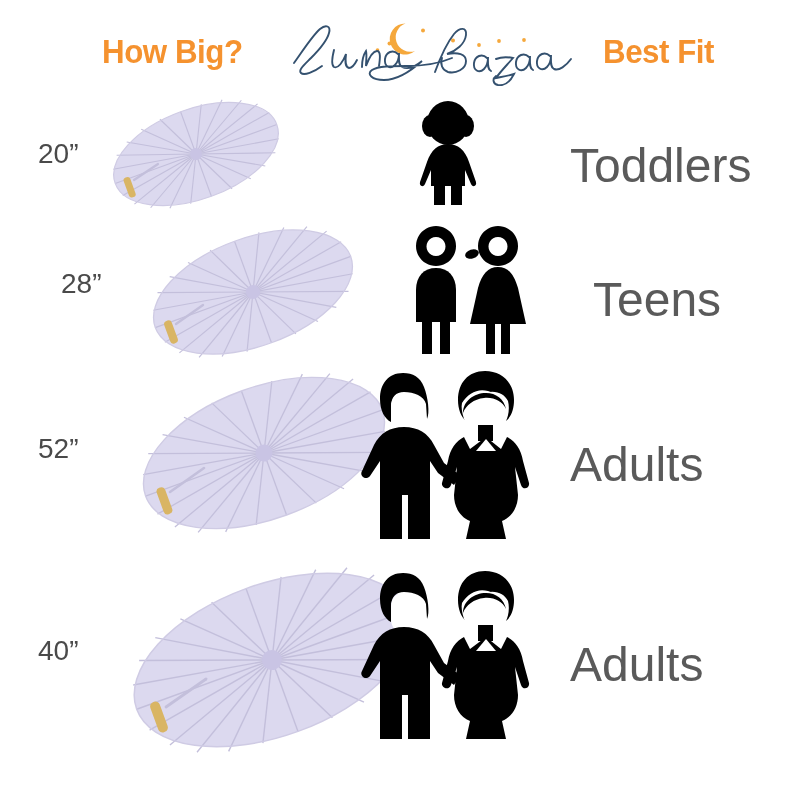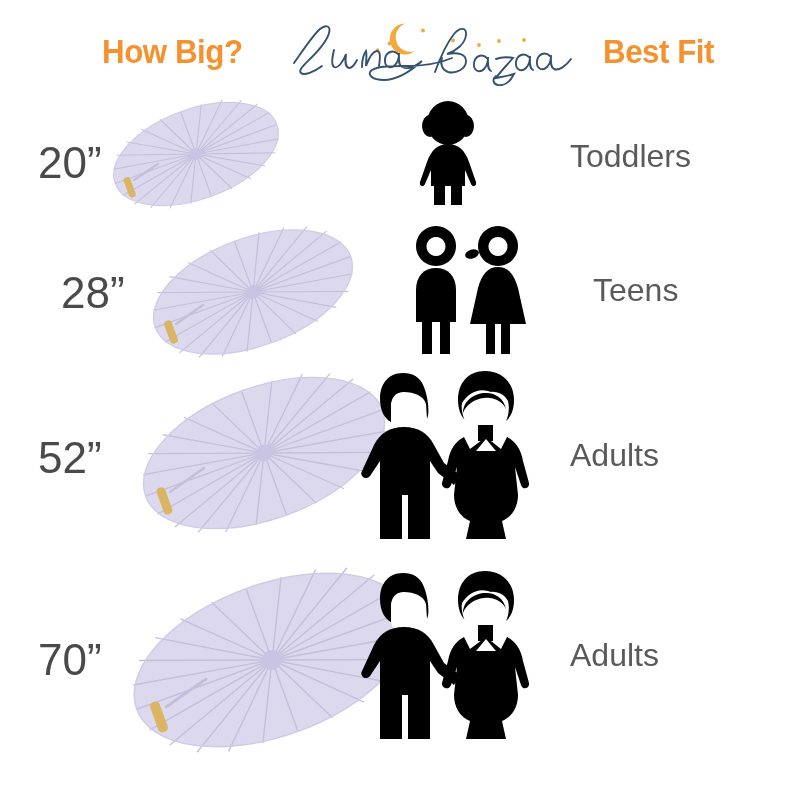--- a/index.html
+++ b/index.html
@@ -65,21 +65,21 @@
   .row-2 { top: 355px; height: 200px; }
   .row-3 { top: 545px; height: 235px; }
 
   
   .size-label {
     position: absolute;
     left: 38px;
     width: 110px;
     text-align: left;
     font-family: "Liberation Sans", sans-serif;
-    font-size: 44px;
+    font-size: 28px;
     font-weight: 400;
     color: #4a4a4a;
     white-space: nowrap;
   }
   .row-0 .size-label { top: 48px; }
   .row-1 .size-label { top: 58px; }
   .row-2 .size-label { top: 78px; }
   .row-3 .size-label { top: 90px; }
 
   
@@ -103,21 +103,21 @@
   .row-3 .picto-wrap { left: 358px; top: 22px; width: 172px; height: 178px; }
   .picto-wrap svg { display: block; width: 100%; height: 100%; fill: #000000; }
 
   
   .fit-label {
     position: absolute;
     left: 570px;
     width: 225px;
     text-align: left;
     font-family: "Liberation Sans", sans-serif;
-    font-size: 32px;
+    font-size: 48px;
     font-weight: 300;
     color: #5a5a5a;
     white-space: nowrap;
   }
   .row-0 .fit-label { top: 48px; }
   .row-1 .fit-label { top: 62px; }
   .row-2 .fit-label { top: 82px; }
   .row-3 .fit-label { top: 92px; }
 </style>
 </head>
@@ -345,21 +345,21 @@
         <rect x="120" y="58" width="15" height="16"></rect>
         <path d="M128 70 L112 82 L106 70 C98 74 92 82 90 94 L84 116 C83 121 91 124 93 118 L99 100 L96 128 C96 140 102 150 112 154 L108 172 L148 172 L144 154 C154 150 160 140 160 128 L157 100 L163 118 C165 124 172 121 171 116 L165 94 C163 82 157 74 149 70 L143 82 Z"></path>
         <path d="M128 72 L118 84 L138 84 Z" fill="#fff"></path>
       </svg>
     </div>
 
     <div class="fit-label">Adults</div>
   </div>
 
   <div class="row row-3">
-    <div class="size-label">70”</div>
+    <div class="size-label">40”</div>
 
     <div class="parasol-wrap">
       <svg viewBox="0 0 320 215" xmlns="http://www.w3.org/2000/svg" aria-hidden="true">
         <g transform="rotate(-20 160 105)">
           <ellipse cx="160" cy="105" rx="144" ry="76" fill="#dcd9ef"></ellipse>
           <g stroke="#c3bfdb" stroke-width="1.4" fill="none">
             <line x1="160" y1="105" x2="304" y2="105"></line>
             <line x1="160" y1="105" x2="299" y2="81"></line>
             <line x1="160" y1="105" x2="285" y2="60"></line>
             <line x1="160" y1="105" x2="262" y2="44"></line>

